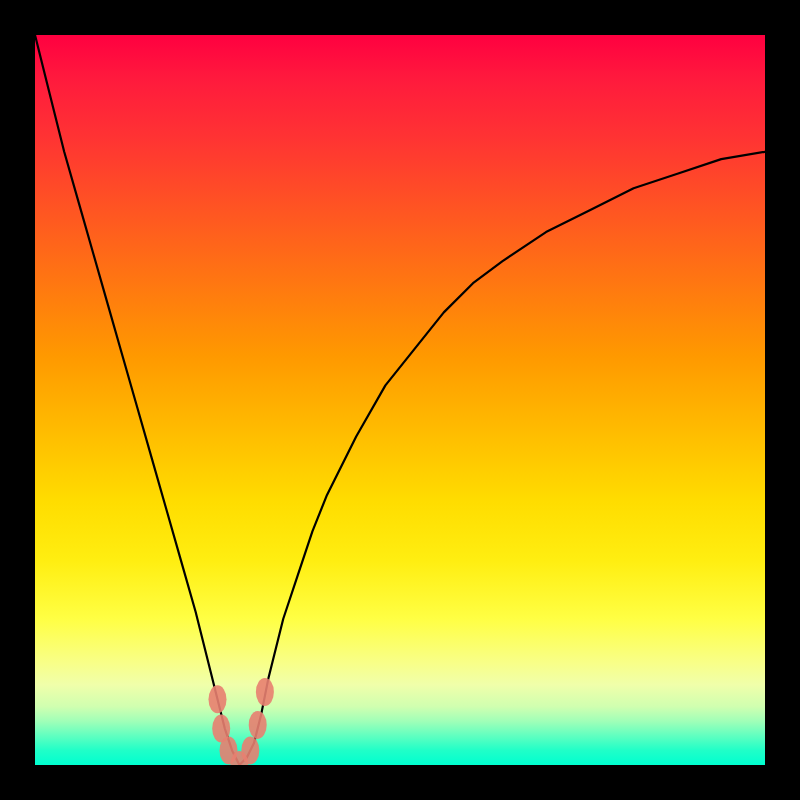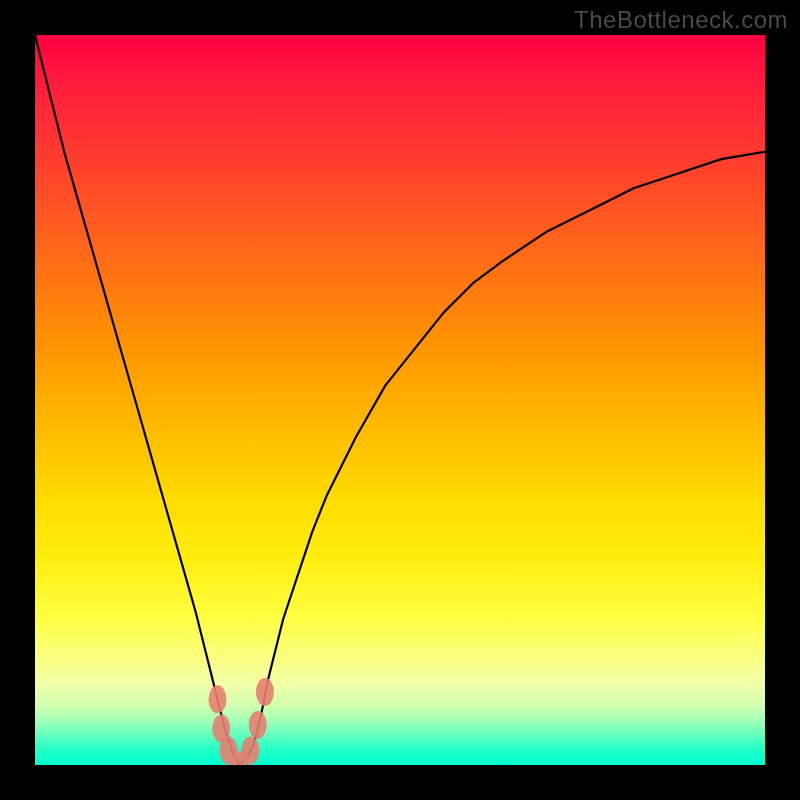--- a/index.html
+++ b/index.html
@@ -70,21 +70,20 @@
   }
   .marker {
     fill: #e88070;
     fill-opacity: 0.9;
   }
 </style>
 </head>
 <body>
 
 <div class="outer">
-  <div class="watermark">TheBottleneck.com</div>
   <div class="plot-area">
     <svg class="curve" viewBox="0 0 730 730" preserveAspectRatio="none">
       <path id="curve-path" class="curve-path" d="M0.0 0.0 L14.6 58.4 L29.2 116.8 L43.8 167.9 L58.4 219.0 L73.0 270.1 L87.6 321.2 L102.2 372.3 L116.8 423.4 L131.4 474.5 L146.0 525.6 L160.6 576.7 L175.2 635.1 L182.5 664.3 L189.8 693.5 L197.1 715.4 L204.4 730.0 L211.7 722.7 L219.0 708.1 L226.3 678.9 L233.6 642.4 L248.2 584.0 L262.8 540.2 L277.4 496.4 L292.0 459.9 L321.2 401.5 L350.4 350.4 L379.6 313.9 L408.8 277.4 L438.0 248.2 L467.2 226.3 L511.0 197.1 L554.8 175.2 L598.6 153.3 L642.4 138.7 L686.2 124.1 L730.0 116.8"></path>
       <g id="marker-group">
           <ellipse cx="182.5" cy="664.3" rx="9" ry="14" class="marker"></ellipse>
           <ellipse cx="186.2" cy="693.5" rx="9" ry="14" class="marker"></ellipse>
           <ellipse cx="193.5" cy="715.4" rx="9" ry="14" class="marker"></ellipse>
           <ellipse cx="204.4" cy="730.0" rx="9" ry="14" class="marker"></ellipse>
           <ellipse cx="215.3" cy="715.4" rx="9" ry="14" class="marker"></ellipse>
           <ellipse cx="222.7" cy="689.9" rx="9" ry="14" class="marker"></ellipse>

